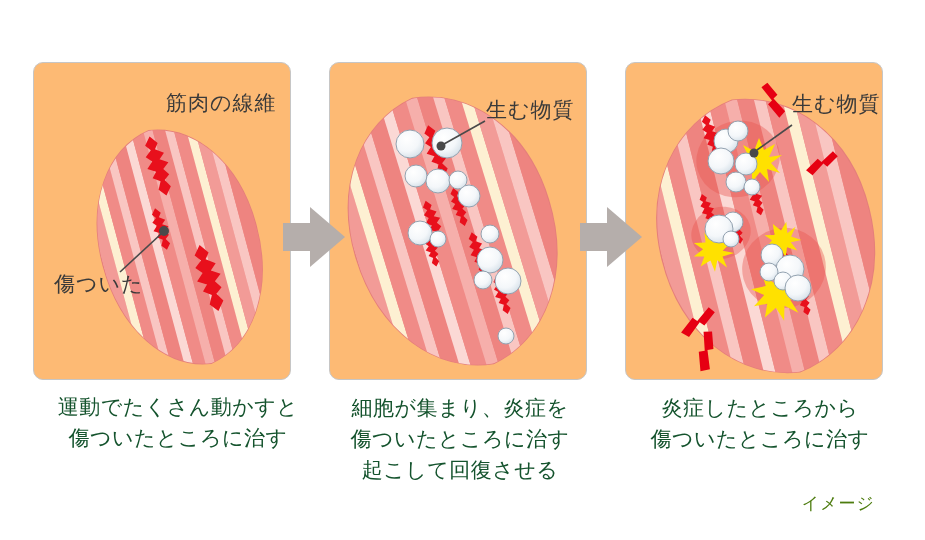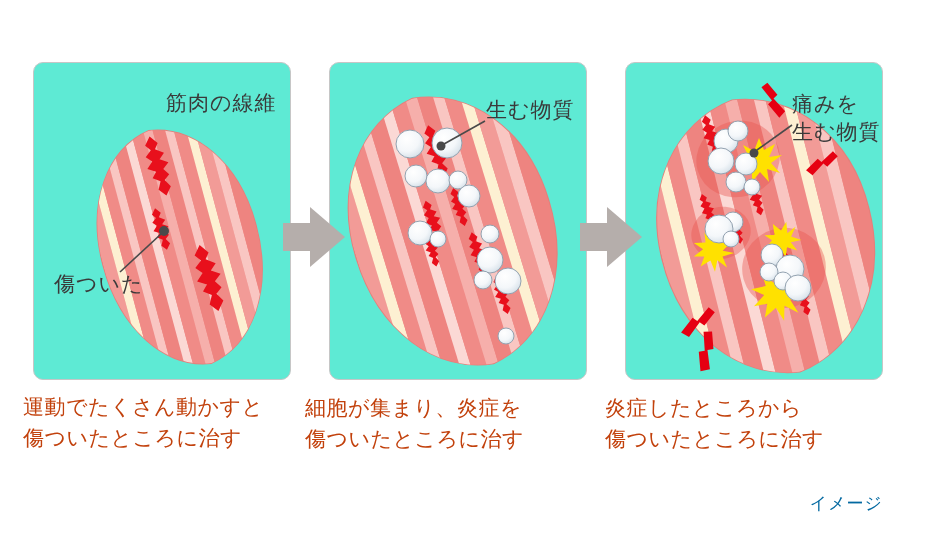--- a/index.html
+++ b/index.html
@@ -1,38 +1,38 @@
 <!DOCTYPE html>
 <html><head>
 <meta charset="utf-8">
 <style>
   html,body{margin:0;padding:0;background:#ffffff;}
   .canvas{
     position:relative;width:925px;height:540px;background:#ffffff;overflow:hidden;
     font-family:"Liberation Sans",sans-serif;color:#3a3a3a;
   }
   .panel{
-    position:absolute;top:62px;width:258px;height:318px;background:#5eead4;
+    position:absolute;top:62px;width:258px;height:318px;background:#fdba74;
     border:1.5px solid #c6c6c6;border-radius:10px;box-sizing:border-box;
   }
   .panel svg{position:absolute;left:0;top:0;}
   .p1{left:33px;} .p2{left:329px;} .p3{left:625px;}
   .inlabel{
     position:absolute;font-size:21px;letter-spacing:1px;line-height:28px;
     color:#3a3a3a;white-space:nowrap;z-index:5;
   }
   .caption{
-    position:absolute;width:310px;text-align:left;font-size:21px;
-    line-height:31px;letter-spacing:0.5px;color:#c2410c;
+    position:absolute;width:310px;text-align:center;font-size:21px;
+    line-height:31px;letter-spacing:0.5px;color:#14532d;
   }
   .cap1{left:23px;top:391px;}
   .cap2{left:305px;top:392px;}
   .cap3{left:605px;top:392px;}
   .footnote{
-    position:absolute;right:42px;top:492px;font-size:17px;letter-spacing:1px;color:#0369a1;
+    position:absolute;right:50px;top:492px;font-size:17px;letter-spacing:1px;color:#4d7c0f;
   }
   .arrow{position:absolute;top:206px;width:62px;height:62px;z-index:6;}
   .a1{left:283px;} .a2{left:580px;}
   .defs{position:absolute;width:0;height:0;}
 </style>
 </head>
 <body>
 
 <svg class="defs" aria-hidden="true">
   <defs>
@@ -159,41 +159,41 @@
         <circle cx="172" cy="225" r="13" fill="url(#cellg)"></circle>
       </g>
       <use href="#bolt" transform="translate(147,37) rotate(-70) scale(0.8) translate(-18,-19)"></use>
       <use href="#bolt" transform="translate(196,100) rotate(15) scale(0.75) translate(-18,-19)"></use>
       <use href="#bolt" transform="translate(72,259) rotate(8) scale(0.85) translate(-18,-19)"></use>
       <use href="#bolt" transform="translate(80,288) rotate(-35) scale(0.9) translate(-18,-19)"></use>
       <line x1="131" y1="87" x2="166" y2="62" stroke="#4a4a4a" stroke-width="1.6"></line>
       <circle cx="128" cy="90" r="4.5" fill="#4a4a4a"></circle>
     </svg>
     <div class="inlabel" style="left:166px;top:27px;">
-      <div>痛みを</div>
       <div>生む物質</div>
     </div>
   </div>
 
   <svg class="arrow a1" viewBox="0 0 62 62">
     <rect x="0" y="17" width="27" height="28" fill="#b5aeab"></rect>
     <polygon points="27,1 62,31 27,61" fill="#b5aeab"></polygon>
   </svg>
   <svg class="arrow a2" viewBox="0 0 62 62">
     <rect x="0" y="17" width="27" height="28" fill="#b5aeab"></rect>
     <polygon points="27,1 62,31 27,61" fill="#b5aeab"></polygon>
   </svg>
 
   <div class="caption cap1">
     <div>運動でたくさん動かすと</div>
     <div>傷ついたところに治す</div>
   </div>
   <div class="caption cap2">
     <div>細胞が集まり、炎症を</div>
     <div>傷ついたところに治す</div>
+    <div>起こして回復させる</div>
   </div>
   <div class="caption cap3">
     <div>炎症したところから</div>
     <div>傷ついたところに治す</div>
   </div>
 
   <div class="footnote">イメージ</div>
 
 </div>
 

